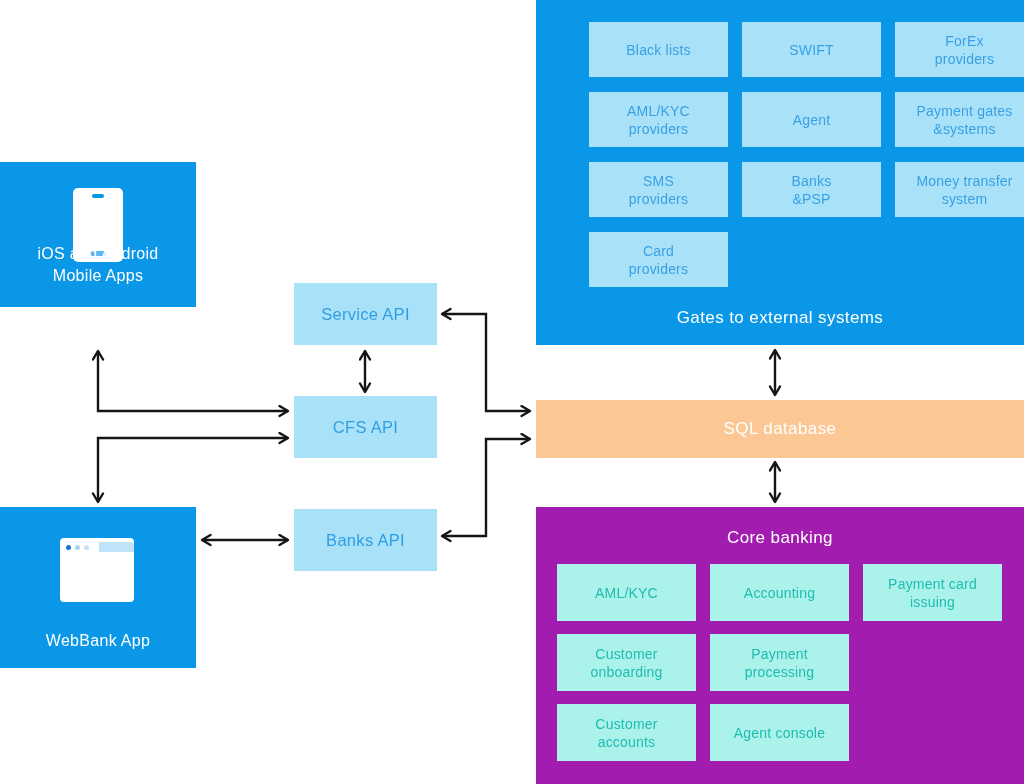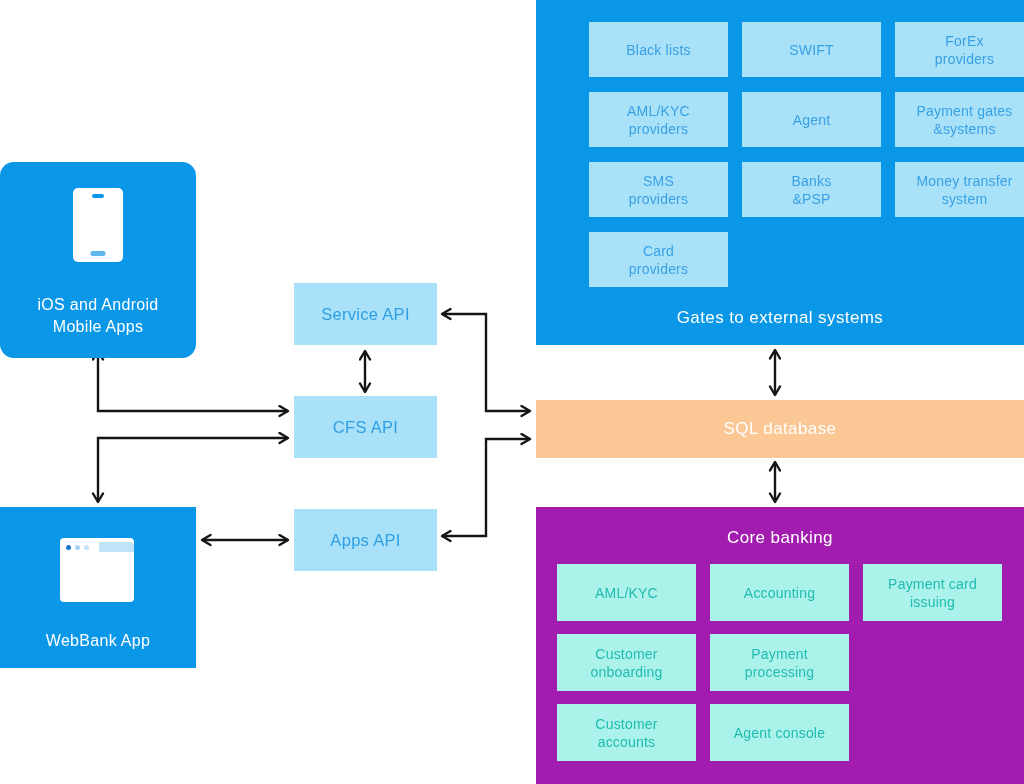--- a/index.html
+++ b/index.html
@@ -114,21 +114,21 @@
     <path d="M98,351 L98,411 L288,411" marker-start="url(#ah)" marker-end="url(#ah)"></path>
     <path d="M288,438 L98,438 L98,502" marker-start="url(#ah)" marker-end="url(#ah)"></path>
     <path d="M202,540 L288,540" marker-start="url(#ah)" marker-end="url(#ah)"></path>
     <path d="M365,351 L365,392" marker-start="url(#ah)" marker-end="url(#ah)"></path>
     <path d="M442,314 L486,314 L486,411 L530,411" marker-start="url(#ah)" marker-end="url(#ah)"></path>
     <path d="M530,439 L486,439 L486,536 L442,536" marker-start="url(#ah)" marker-end="url(#ah)"></path>
     <path d="M775,350 L775,395" marker-start="url(#ah)" marker-end="url(#ah)"></path>
     <path d="M775,462 L775,502" marker-start="url(#ah)" marker-end="url(#ah)"></path>
   </svg>
 
-  <div class="app-box" style="top:162px; height:196px;border-radius:14px;">
+  <div class="app-box" style="top:162px; height:145px;">
     <div class="phone">
       <div class="speaker"></div>
       <div class="home"></div>
     </div>
     <div class="app-label" style="bottom:20px;">iOS and Android
 Mobile Apps</div>
   </div>
 
   <div class="app-box" style="top:507px; height:161px;">
     <div class="browser">
@@ -142,21 +142,21 @@
     <div class="app-label" style="bottom:16px;">WebBank App</div>
   </div>
 
   <div class="api-box" style="top:283px;">
     <span>Service API</span>
   </div>
   <div class="api-box" style="top:396px;">
     <span>CFS API</span>
   </div>
   <div class="api-box" style="top:509px;">
-    <span>Apps API</span>
+    <span>Banks API</span>
   </div>
 
   <div class="gates-panel">
     <div class="gates-grid">
       <div class="gate-box">Black lists</div>
       <div class="gate-box">SWIFT</div>
       <div class="gate-box">ForEx
 providers</div>
       <div class="gate-box">AML/KYC
 providers</div>

